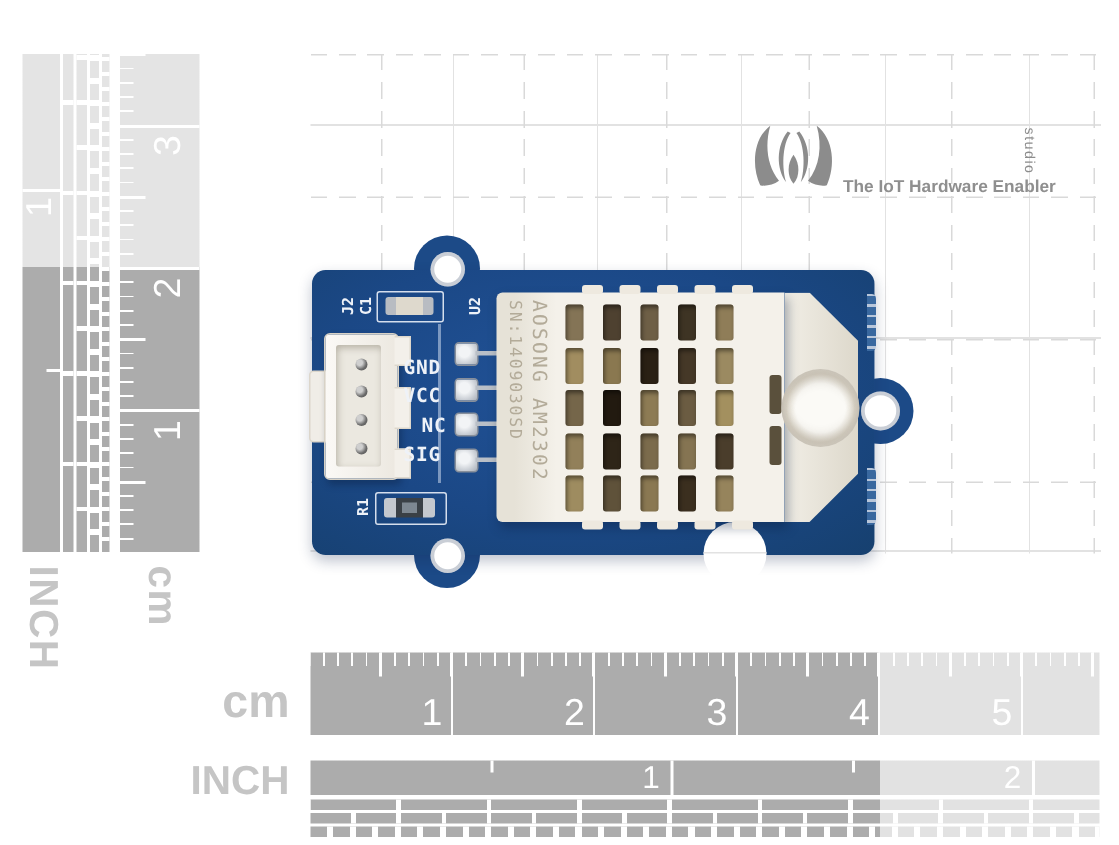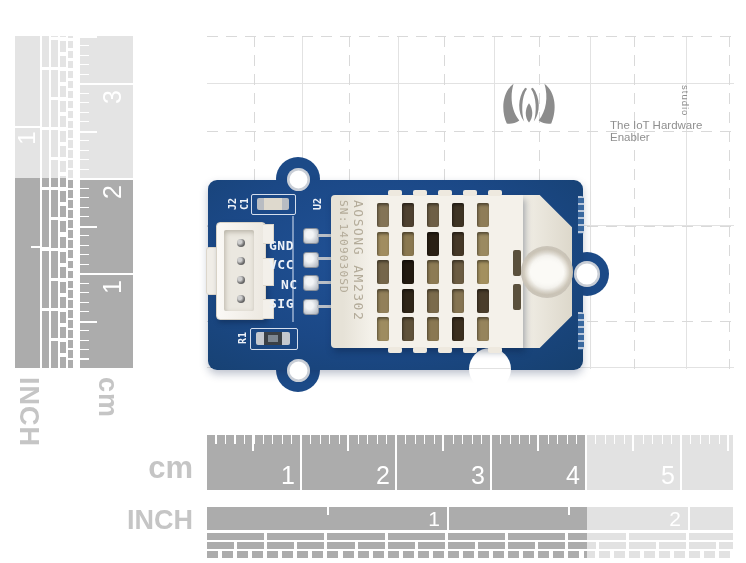--- a/index.html
+++ b/index.html
@@ -57,21 +57,21 @@
   .rowC{background:repeating-linear-gradient(to right, transparent 0 11px, #fff 11px 15.06px),
         linear-gradient(to right,#acacac 0 380px,#e2e2e2 380px);}
   .hlabel{color:#c5c5c5;font-weight:bold;}
 
   
   #logo{left:500px;top:78px;width:205px;height:60px;}
   #logo-word{left:60px;top:-6px;font-size:40px;font-weight:bold;color:#8c8c8c;
              letter-spacing:-2px;font-family:"DejaVu Sans",sans-serif;}
   #logo-sub{left:191px;top:7px;width:30px;height:13px;font-size:9.5px;color:#8c8c8c;
             letter-spacing:1px;transform:rotate(90deg);transform-origin:top left;}
-  #logo-tag{left:62px;top:41px;font-size:11.5px;font-weight:normal;color:#8f8f8f;margin-left:48px;}
+  #logo-tag{left:62px;top:41px;font-size:11.5px;font-weight:bold;color:#8f8f8f;}
 
   
   #board{left:208px;top:180px;width:375px;height:190px;border-radius:9px;
     background:radial-gradient(ellipse at 45% 40%,#215297 0%,#1b4886 55%,#16406f 100%);
     box-shadow:0 4px 9px rgba(20,40,80,.28);}
   .tab{width:44px;height:44px;border-radius:50%;background:#1c4a87;}
   .hole{border-radius:50%;background:#fff;box-shadow:inset 0 0 0 2.5px rgba(40,60,90,.25);}
   #notch{left:469px;top:348px;width:42px;height:42px;border-radius:50%;background:#fff;}
   .castel{width:6px;height:38px;border-radius:0 3px 3px 0;
     background:repeating-linear-gradient(to bottom,#b8c6da 0 1.5px,#39689f 1.5px 7px);}

